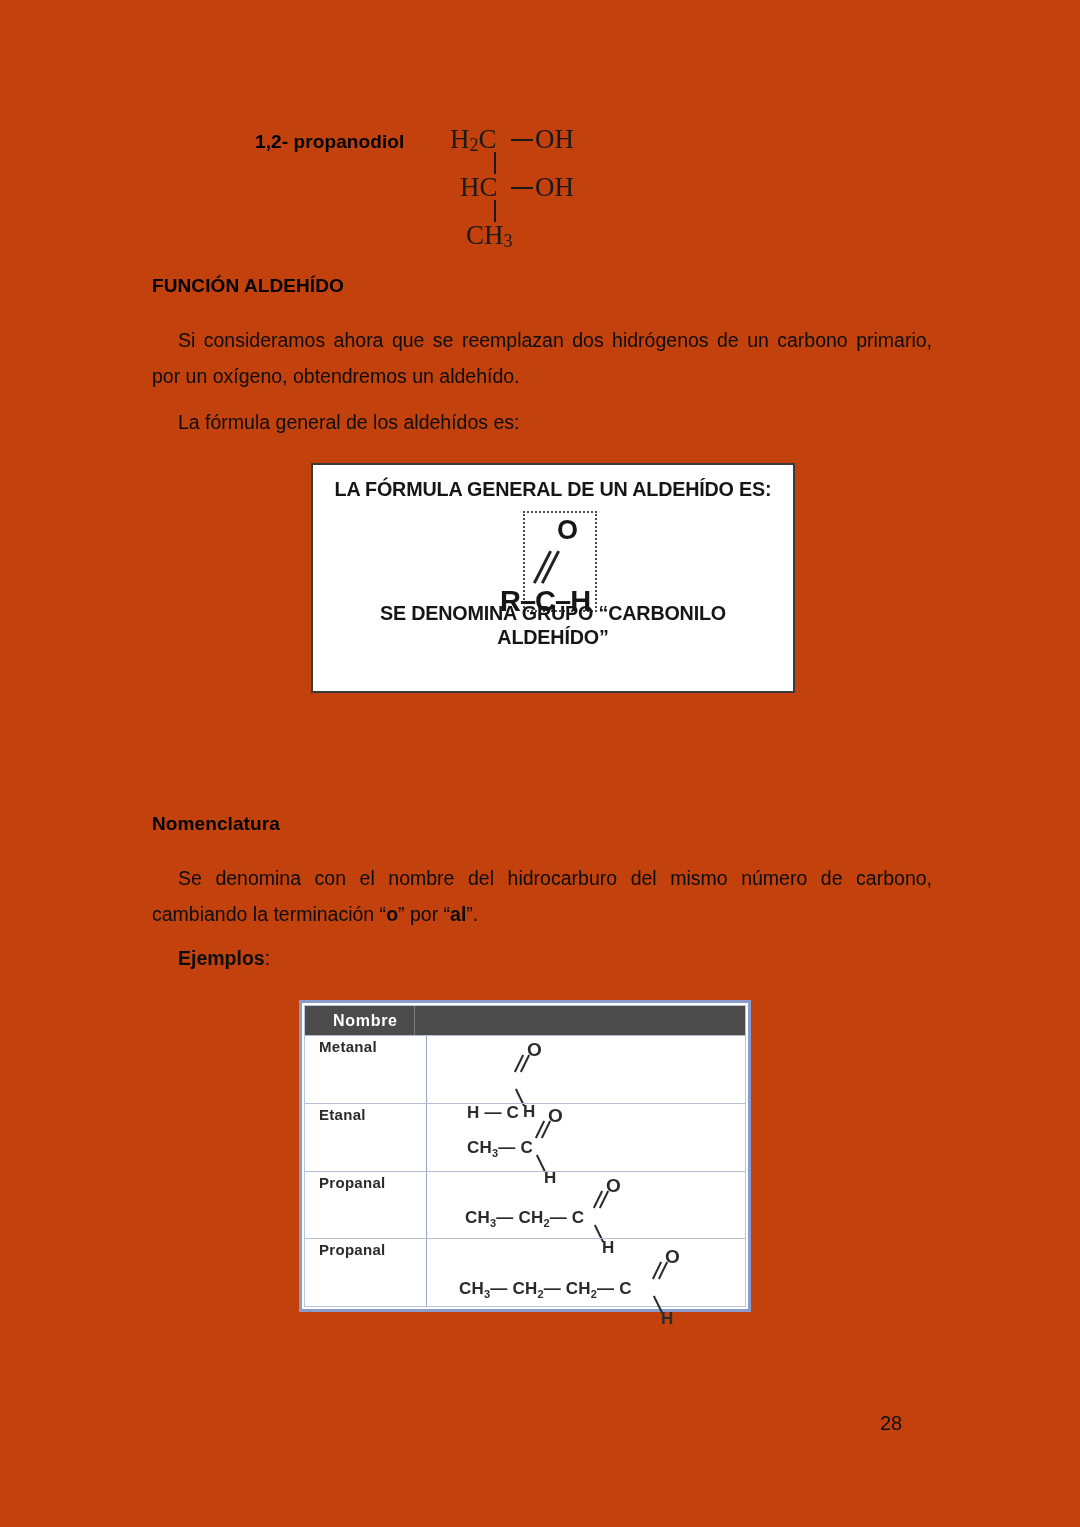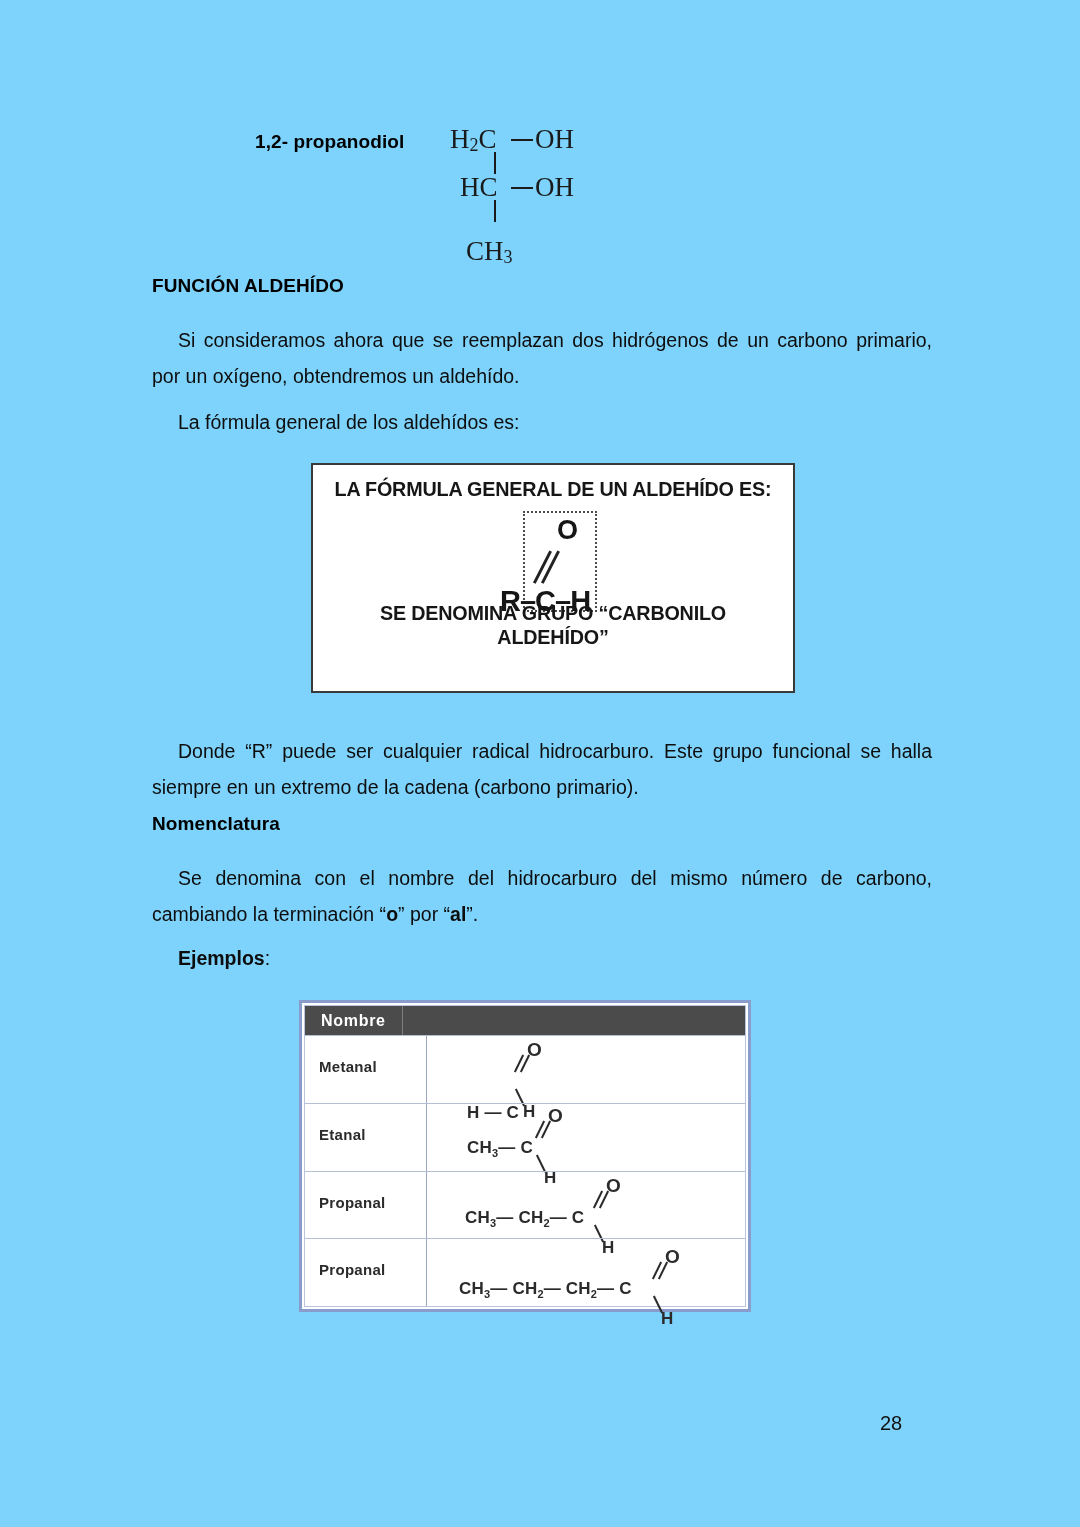--- a/index.html
+++ b/index.html
@@ -13,21 +13,21 @@
     height: 1527px;
     position: relative;
     font-family: "Liberation Sans", sans-serif;
     color: #000000;
     overflow: hidden;
   }
 
   .page {
     position: absolute;
     inset: 0;
-    background: #7dd3fc;
+    background: #c2410c;
   }
 
   
   .propanediol-row {
     position: absolute;
     left: 150px;
     top: 118px;
     width: 780px;
     height: 150px;
   }
@@ -206,37 +206,38 @@
     letter-spacing: .7px;
     display: flex;
     align-items: center;
     font-family: "Liberation Sans", sans-serif;
   }
   .ex-head .hc1 {
     width: 98px;
     padding-left: 16px;
     box-sizing: border-box;
     border-right: 1px solid #7d7d7d;
+    margin-left: 12px;
   }
   .ex-head .hc2 {
     flex: 1;
     justify-content: center;
   }
   .ex-row {
     display: flex;
     flex: 1 1 0;
     border-top: 1px solid #b6bed4;
     position: relative;
   }
   .ex-row:first-of-type { border-top: none; }
   .ex-name {
     width: 122px;
     box-sizing: border-box;
     border-right: 1px solid #9aa5c0;
-    padding: 22px 0 0 14px;
+    padding: 2px 0 0 14px;
     font-size: 15px;
     font-weight: bold;
     color: #2b2b2b;
     font-family: "Liberation Sans", sans-serif;
     letter-spacing: .3px;
   }
   .ex-formula {
     flex: 1;
     position: relative;
   }
@@ -301,21 +302,21 @@
       <div class="ps-line" style="left:85px; top:8px;">OH</div>
 
       <div class="ps-bond-v" style="left:44px; top:34px; height:22px;"></div>
 
       <div class="ps-line" style="left:10px; top:56px;">HC</div>
       <div class="ps-bond-h" style="left:61px; top:69px; width:22px;"></div>
       <div class="ps-line" style="left:85px; top:56px;">OH</div>
 
       <div class="ps-bond-v" style="left:44px; top:82px; height:22px;"></div>
 
-      <div class="ps-line" style="left:16px; top:120px;">
+      <div class="ps-line" style="left:16px; top:104px;">
         <span>CH</span><span class="ps-sub">3</span>
       </div>
     </div>
   </div>
 
   <div class="heading" style="top:275px;">FUNCIÓN ALDEHÍDO</div>
 
   <div class="para nojust" style="top:404px;"><span class="indent"></span><span>La fórmula general de los aldehídos es:</span></div>
 
   <div class="para" style="top:322px;"><span class="indent"></span><span>Si consideramos ahora que se reemplazan dos hidrógenos de un carbono primario, por un oxígeno, obtendremos un aldehído.</span></div>
@@ -327,21 +328,20 @@
       <div class="fb-dotted"></div>
       <div class="fb-o">O</div>
       <div class="fb-dbl1"></div>
       <div class="fb-dbl2"></div>
       <div class="fb-rch">R–C–H</div>
     </div>
 
     <div class="fb-footer">SE DENOMINA GRUPO “CARBONILO ALDEHÍDO”</div>
   </div>
 
-  <div class="para" style="top:733px;"><span class="indent"></span><span>Donde “R” puede ser cualquier radical hidrocarburo. Este grupo funcional se halla siempre en un extremo de la cadena (carbono primario).</span></div>
 
   <div class="heading" style="top:813px;">Nomenclatura</div>
 
   <div class="para" style="top:860px;"><span class="indent"></span><span>Se denomina con el nombre del hidrocarburo del mismo número de carbono, cambiando la terminación “</span><b>o</b><span>” por “</span><b>al</b><span>”.</span></div>
 
   <div class="para nojust" style="top:940px;"><span class="indent"></span><b>Ejemplos</b><span>:</span></div>
 
   <div class="ex-table">
     <div class="ex-inner">
 

